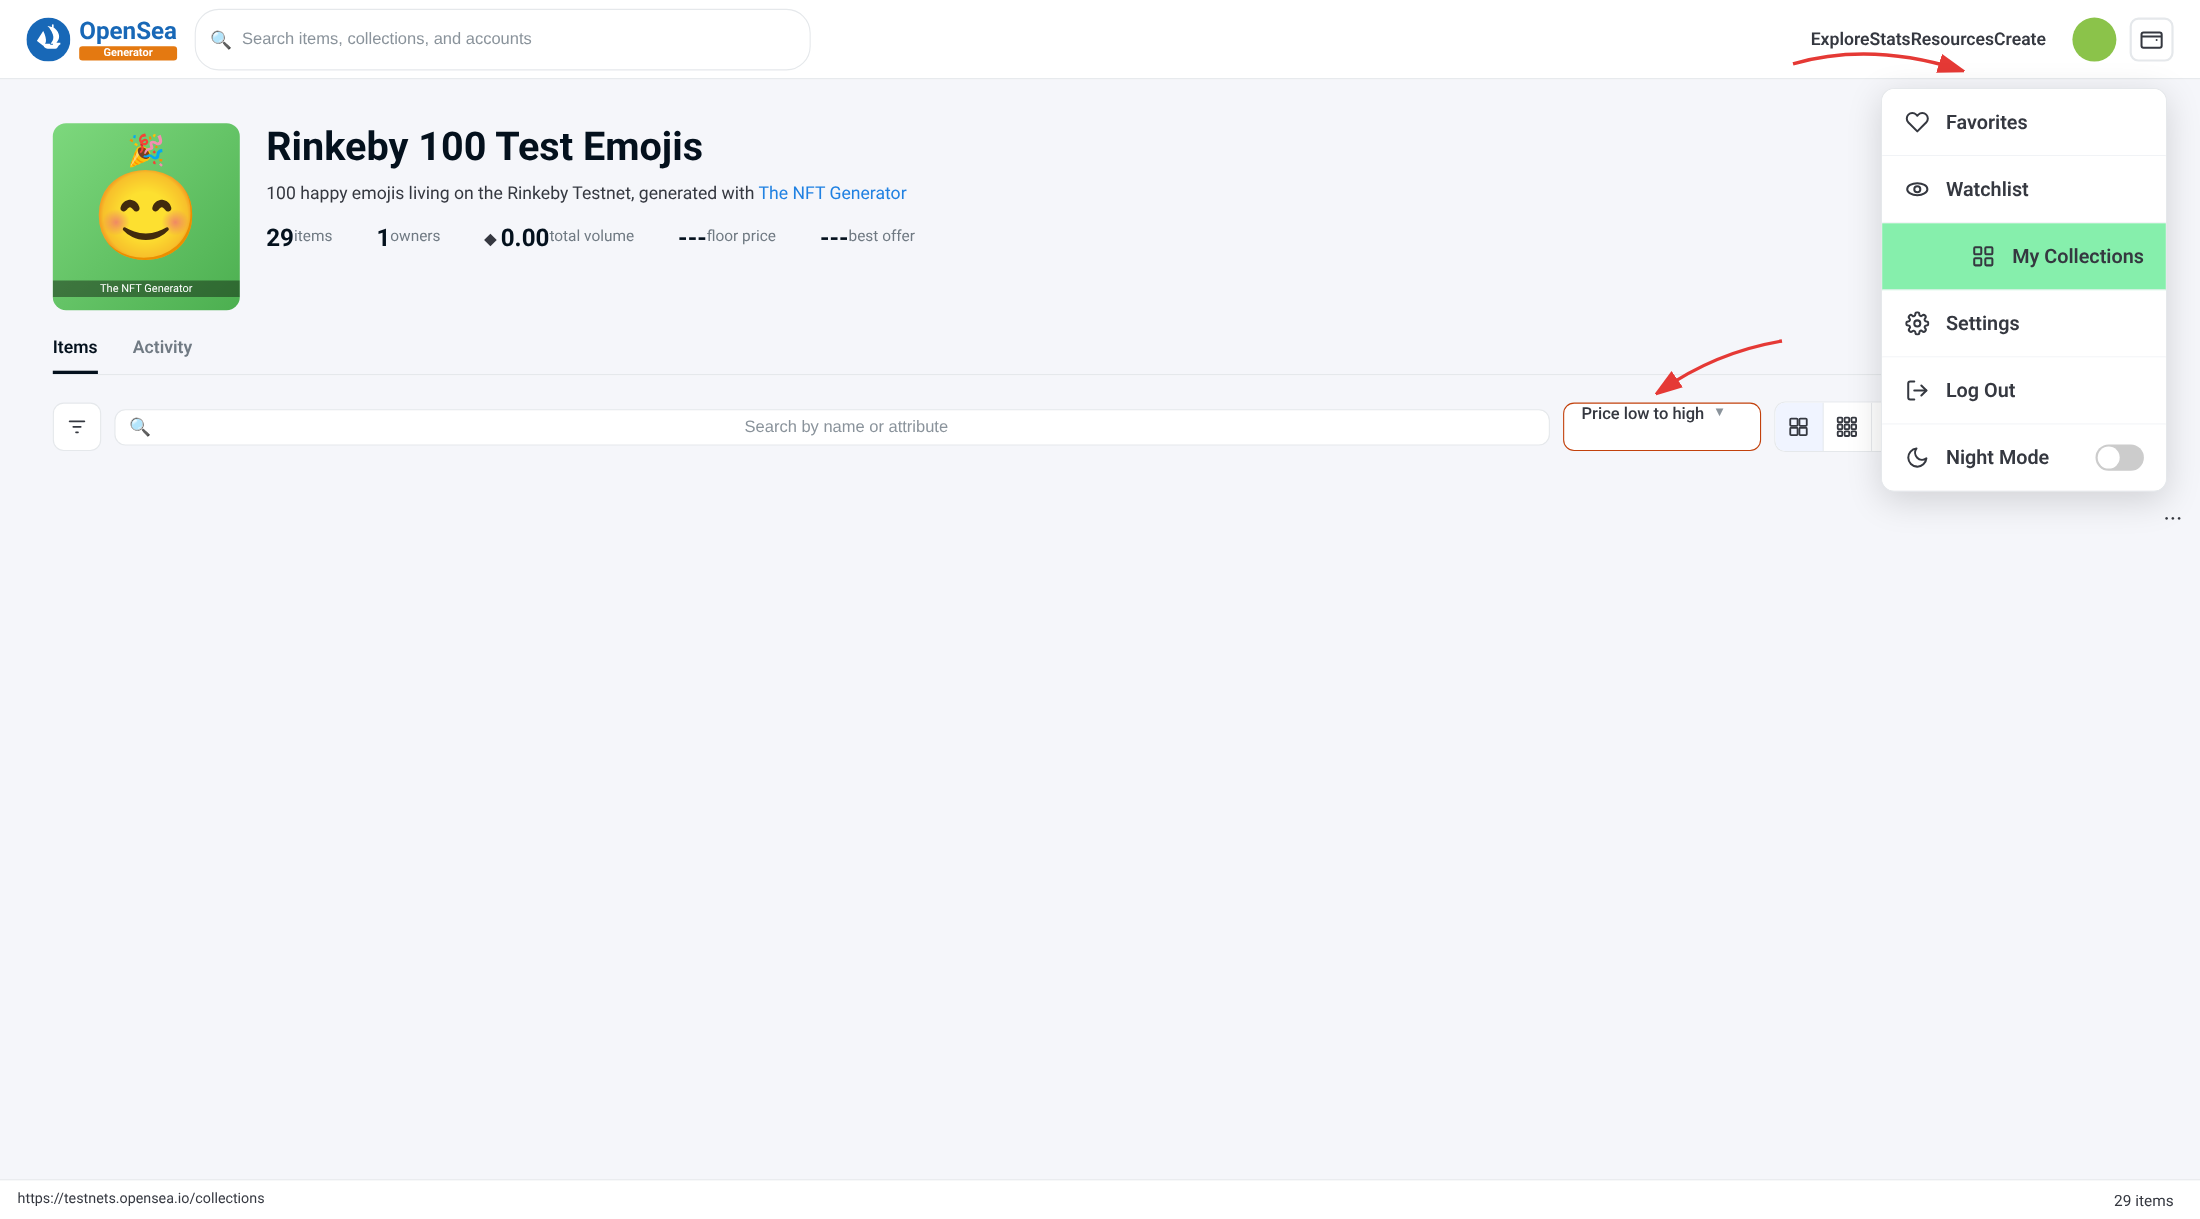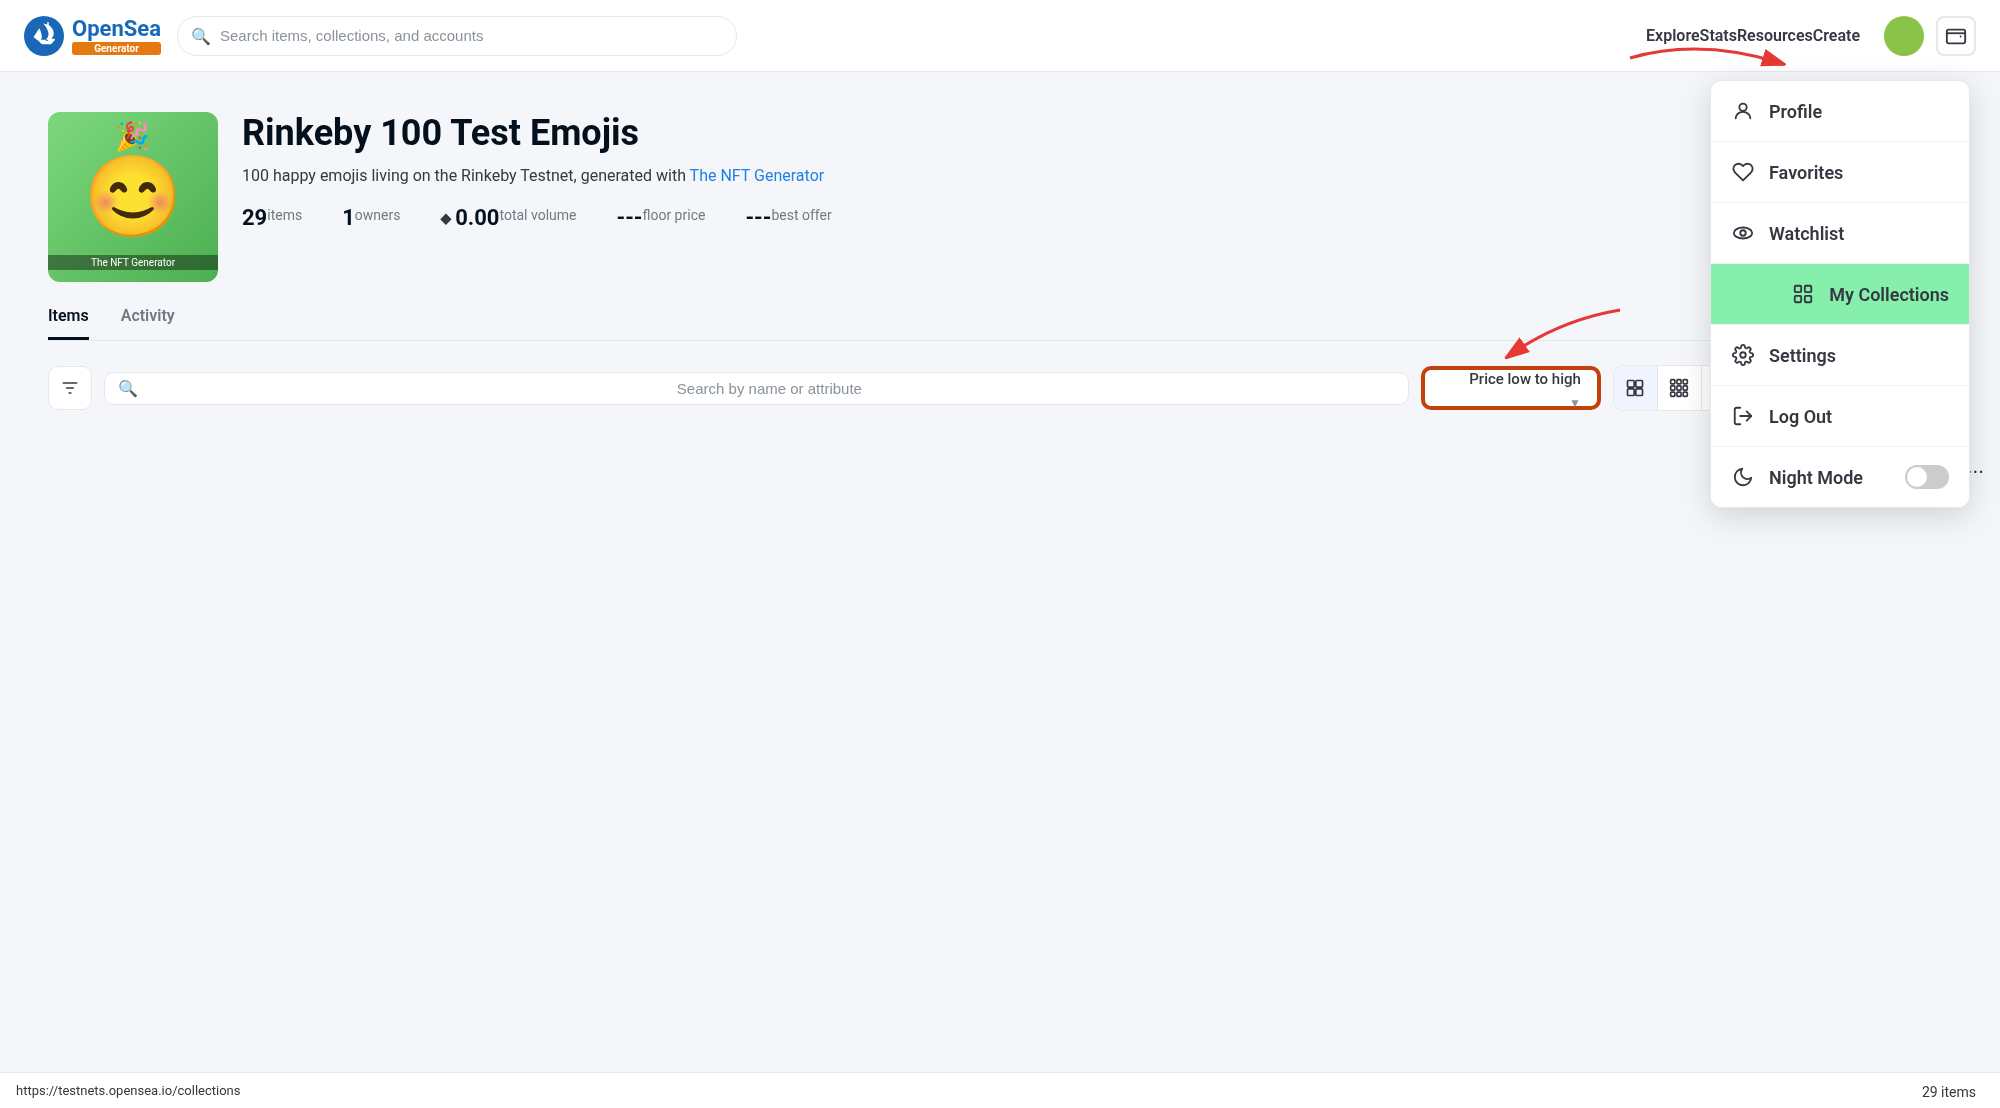--- a/index.html
+++ b/index.html
@@ -52,21 +52,21 @@
       text-align: center;
       margin-top: 1px;
     }
     .search-bar {
       flex: 1;
       max-width: 560px;
       position: relative;
     }
     .search-bar input {
       width: 100%;
-      height: 40px;
+      height: 56px;
       border: 1px solid #e5e8eb;
       border-radius: 22px;
       padding: 0 16px 0 42px;
       font-size: 15px;
       color: #353840;
       outline: none;
       background: #fff;
     }
     .search-bar input::placeholder { color: #8a939b; }
     .search-icon-wrap {
@@ -343,34 +343,33 @@
     .search-items-icon {
       position: absolute;
       left: 14px;
       top: 50%;
       transform: translateY(-50%);
       color: #8a939b;
       font-size: 16px;
     }
     .sort-select {
       display: flex;
-      align-items: flex-end;
+      align-items: flex-start;
       gap: 8px;
       height: 44px;
-      border: 4px solid #c2410c;
+      border: 1px solid #c2410c;
       border-radius: 10px;
       padding: 0 16px;
       background: #fff;
       cursor: pointer;
       white-space: nowrap;
       font-size: 15px;
       font-weight: 500;
       color: #353840;
       min-width: 180px;
-      flex-direction: column;
     }
     .chevron-down { font-size: 12px; color: #8a939b; }
     .view-btns {
       display: flex;
       border: 1px solid #e5e8eb;
       border-radius: 10px;
       overflow: hidden;
       background: #fff;
     }
     .view-btn {
@@ -480,29 +479,20 @@
     <defs>
       <marker id="arrow1" markerWidth="8" markerHeight="8" refX="6" refY="3" orient="auto">
         <path d="M0,0 L0,6 L9,3 z" fill="#e53935"></path>
       </marker>
     </defs>
   </svg>
 </div>
 
 <div class="dropdown-menu">
 
-  <div class="dropdown-item">
-    <span class="dropdown-icon">
-      <svg width="22" height="22" viewBox="0 0 24 24" fill="none">
-          <circle cx="12" cy="8" r="4" stroke="#353840" stroke-width="2"></circle>
-          <path d="M4 20c0-4 3.6-7 8-7s8 3 8 7" stroke="#353840" stroke-width="2" stroke-linecap="round"></path>
-        </svg>
-    </span>
-    <span class="dropdown-label">Profile</span>
-  </div>
 
   <div class="dropdown-item">
     <span class="dropdown-icon">
       <svg width="22" height="22" viewBox="0 0 24 24" fill="none">
           <path d="M20.84 4.61a5.5 5.5 0 0 0-7.78 0L12 5.67l-1.06-1.06a5.5 5.5 0 0 0-7.78 7.78l1.06 1.06L12 21.23l7.78-7.78 1.06-1.06a5.5 5.5 0 0 0 0-7.78z" stroke="#353840" stroke-width="2" stroke-linejoin="round"></path>
         </svg>
     </span>
     <span class="dropdown-label">Favorites</span>
   </div>
 

